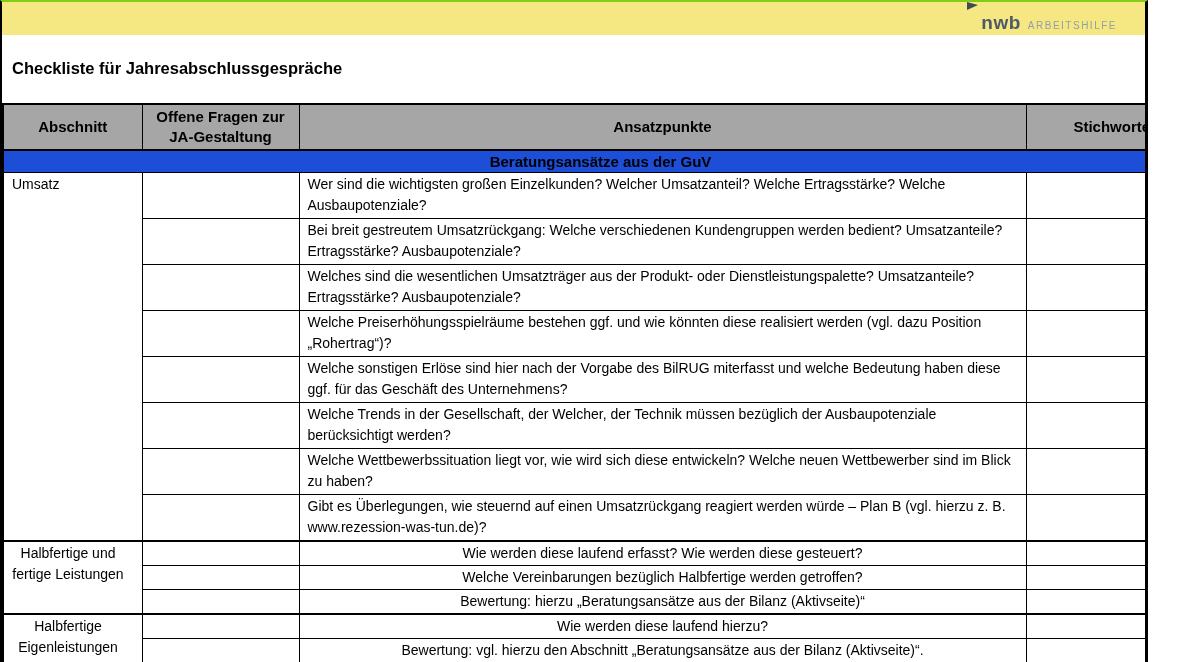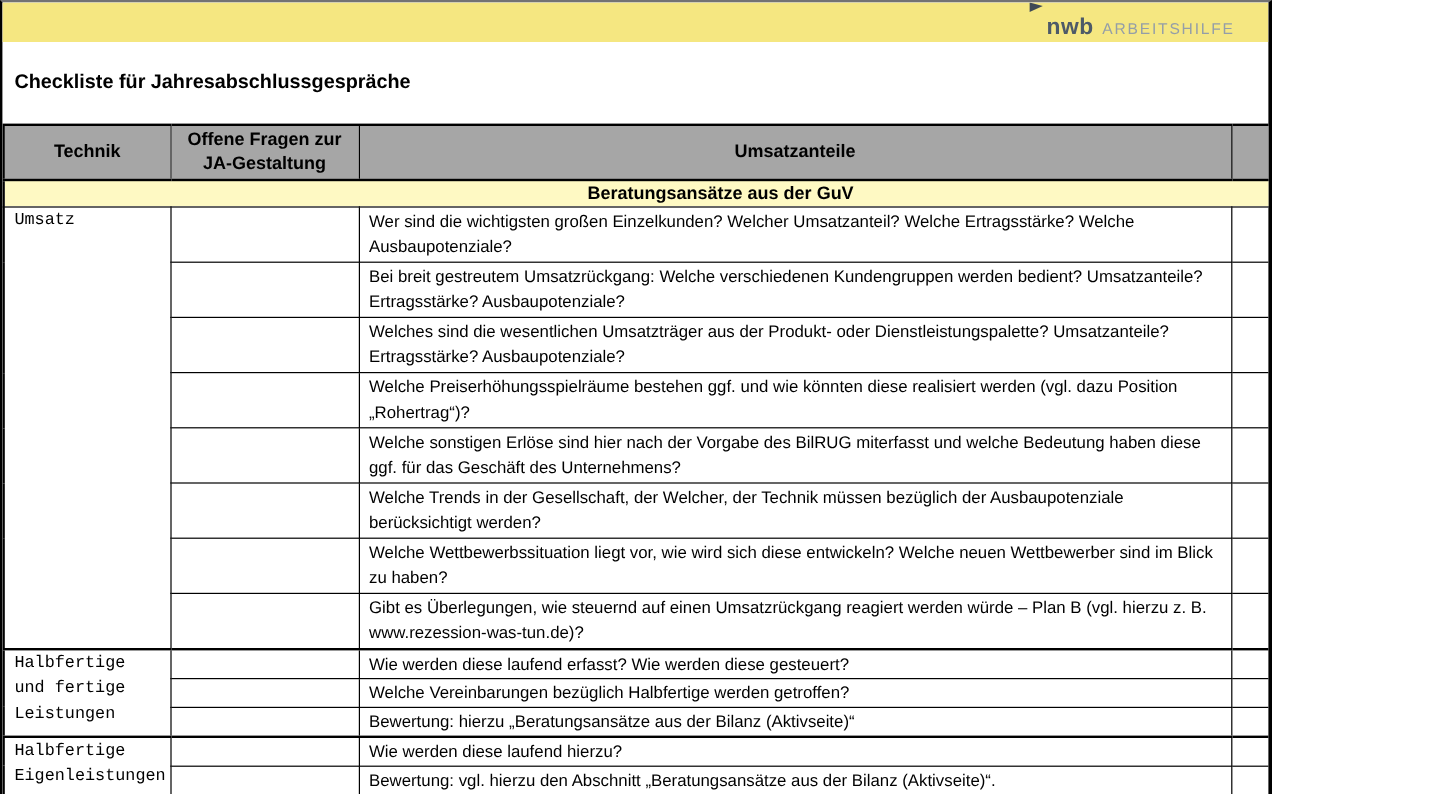--- a/index.html
+++ b/index.html
@@ -4,22 +4,22 @@
 <style>
   * { box-sizing: border-box; }
   html, body { margin: 0; padding: 0; }
   body {
     width: 1200px; height: 662px;
     font-family: "Liberation Sans", "DejaVu Sans", sans-serif;
     background: #ffffff; color: #000;
     overflow: hidden;
   }
   .page {
-    width: 1060px; height: 662px;
-    border-top: 2px solid #737373;
+    width: 1148px; height: 662px;
+    border-top: 2px solid #84cc16;
     border-left: 2px solid #000;
     border-right: 3px solid #000;
     overflow: hidden;
     background: #fff;
   }
   
   .banner {
     height: 33px;
     background: #f5e781;
     display: flex;
@@ -42,21 +42,21 @@
     border-bottom: 5px solid transparent;
   }
   .logo .brand {
     font-weight: bold;
     font-size: 19px;
     color: #4d5a68;
     margin-right: 7px;
     letter-spacing: 0.5px;
   }
   .logo .suffix {
-    font-size: 13px;
+    font-size: 10px;
     color: #949ea8;
     letter-spacing: 1.5px;
   }
   
   .titlebar {
     height: 68px;
     padding: 24px 0 0 10px;
   }
   .doc-title {
     font-size: 16.5px;
@@ -84,35 +84,34 @@
     font-size: 15px;
     text-align: center;
     vertical-align: middle;
     height: 46px;
     line-height: 20px;
     border-top: 2px solid #000;
     border-bottom: 2px solid #000;
     padding: 2px 4px;
   }
   tr.section-row td {
-    background: #fef9c3;
+    background: #1d4ed8;
     font-weight: bold;
     font-size: 15px;
     text-align: center;
     vertical-align: middle;
     height: 22px;
     padding: 0 4px;
     border-bottom: 1px solid #000;
   }
   tr.h2 td { height: 46px; }
-  tr.h1 td { height: 22px; }
+  tr.h1 td { height: 22px; text-align: center; }
   td.pos {
     padding: 1px 6px;
     line-height: 22px;
-    font-family: Liberation Mono, monospace;
   }
   td.pos .pos-inner { max-width: 112px; }
   tr.gstart td { border-top: 2px solid #000; }
   tr.last td { border-bottom: 3px solid #000; }
 </style>
 </head>
 <body>
 
 <div class="page">
 
@@ -130,23 +129,23 @@
 
   <table class="checklist">
     <colgroup>
       <col style="width:139px">
       <col style="width:157px">
       <col style="width:727px">
       <col style="width:172px">
     </colgroup>
     <thead>
       <tr>
-        <th>Technik</th>
+        <th>Abschnitt</th>
         <th>Offene Fragen zur JA-Gestaltung</th>
-        <th>Umsatzanteile</th>
+        <th>Ansatzpunkte</th>
         <th>Stichworte</th>
       </tr>
     </thead>
     <tbody>
       <tr class="section-row">
         <td colspan="4">Beratungsansätze aus der GuV</td>
       </tr>
 
       <tr class="h2">
         <td class="pos" rowspan="8">

